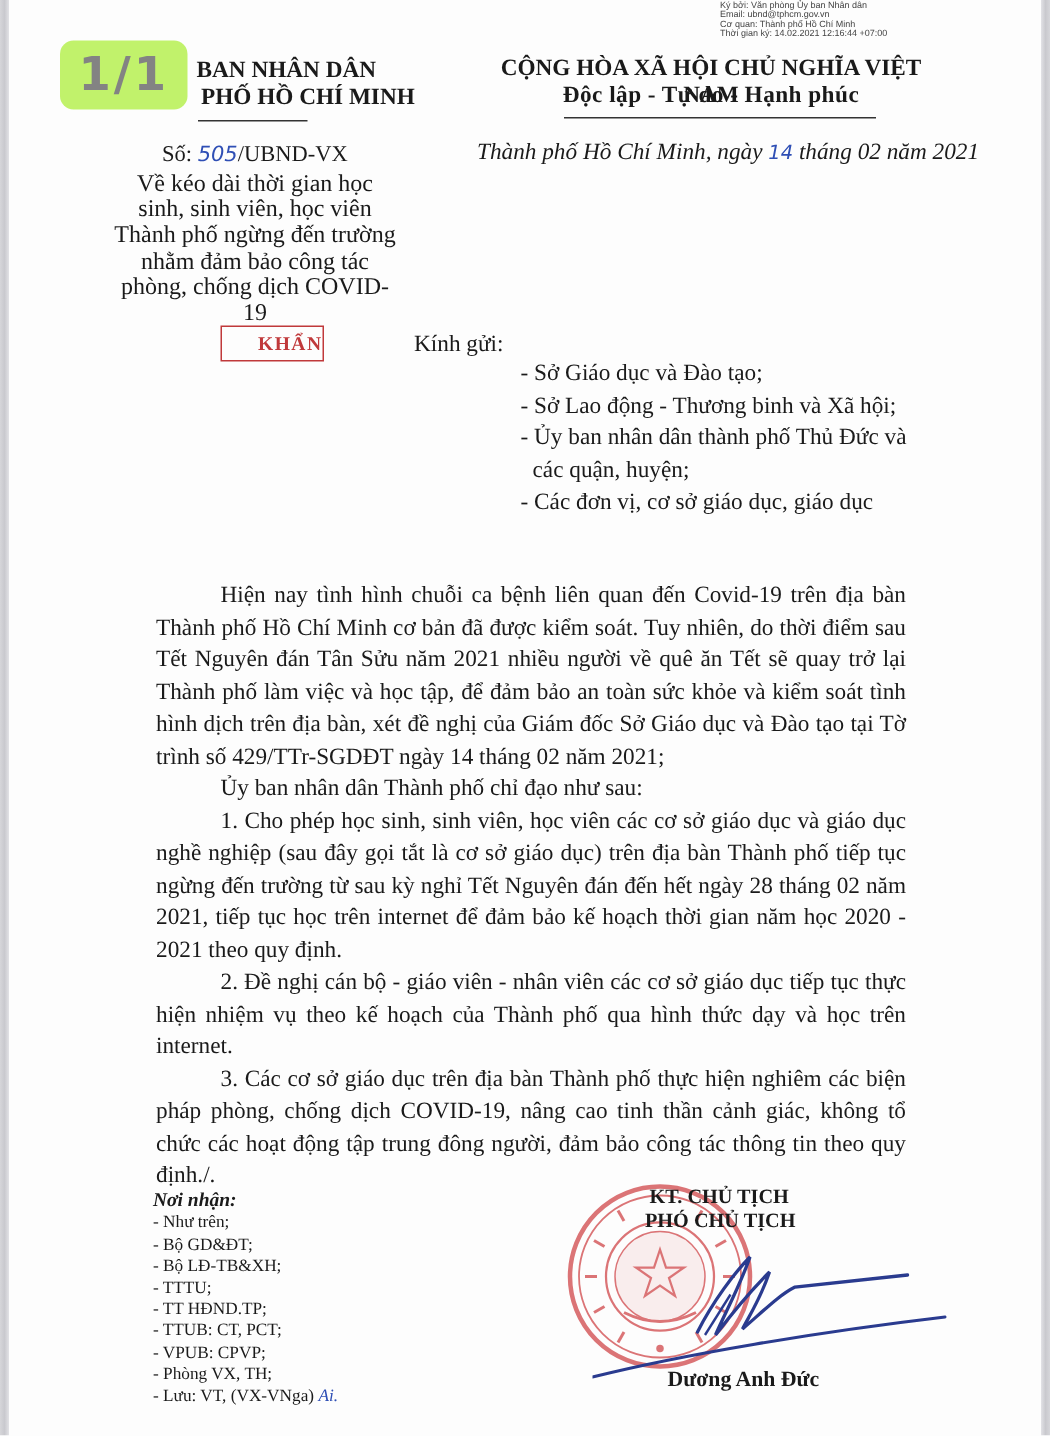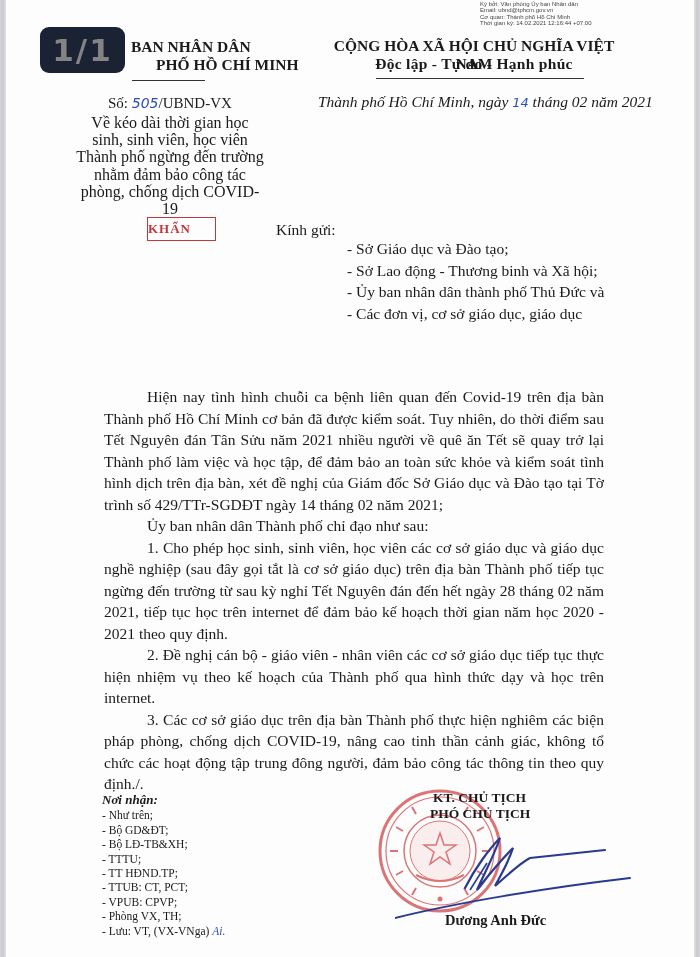--- a/index.html
+++ b/index.html
@@ -8,47 +8,47 @@
     background:#fdfdfd;
     font-family: "Liberation Serif", "DejaVu Serif", serif;
     color:#1a1a1a;
   }
   .edge-left { position:absolute; left:0; top:0; width:6px; height:957px;
     background:linear-gradient(to right,#d6d6da,#c9c9ce 50%,#e2e2e6); }
   .edge-right { position:absolute; right:0; top:0; width:6px; height:957px;
     background:linear-gradient(to right,#e2e2e6,#c9c9ce 50%,#d6d6da); }
 
   .page-badge { position:absolute; left:40px; top:27px; width:85px; height:46px;
-    background:#0f172a; border-radius:9px; opacity:0.95;
+    background:#bef264; border-radius:9px; opacity:0.95;
     font-family:"DejaVu Sans","Liberation Sans",sans-serif; font-weight:bold;
     font-size:31px; color:#7d7d7d; text-align:center; line-height:46px; letter-spacing:2px; }
 
   .sig-meta { position:absolute; left:480px; top:1px; font-family:"Liberation Sans",sans-serif;
     font-size:6px; line-height:6.4px; color:#444; }
 
   .org-left { position:absolute; left:131px; top:38px; font-weight:bold; font-size:15.5px; line-height:18px; }
-  .org-left .l2 { padding-left:3px;margin-left:22px; }
+  .org-left .l2 { padding-left:3px; }
   .org-rule { position:absolute; left:132px; top:80px; width:73px; height:1px; background:#333; }
 
   .nation { position:absolute; left:324px; top:37px; width:300px; text-align:center;
     font-weight:bold; font-size:15.5px; line-height:18px; }
   .motto { position:absolute; left:324px; top:55px; width:300px; text-align:center;
     font-weight:bold; font-size:15.5px; letter-spacing:0.3px; }
   .motto-rule { position:absolute; left:376px; top:78px; width:208px; height:1px; background:#333; }
 
   .doc-num { position:absolute; left:108px; top:95px; font-size:15px; }
   .doc-num .num { color:#2f4fb5; font-family:"DejaVu Sans",sans-serif; font-style:italic; font-size:14px; }
   .place-date { position:absolute; left:318px; top:93px; font-style:italic; font-size:15.5px; }
   .place-date .day { color:#2f4fb5; font-family:"DejaVu Sans",sans-serif; font-size:13px; }
 
   .subject { position:absolute; left:75px; top:114px; width:190px; text-align:center;
     font-size:16px; line-height:17.2px; }
 
   .stamp-urgent { position:absolute; left:147px; top:217px; width:67px; height:22px;
-    border:1.5px solid #c0393b; color:#c0393b; text-align:left; font-weight:bold;
+    border:1.5px solid #c0393b; color:#c0393b; text-align:right; font-weight:bold;
     font-size:13px; line-height:22px; letter-spacing:1px; }
 
   .salutation { position:absolute; left:276px; top:221px; font-size:15.5px; }
   .recipients { position:absolute; left:347px; top:238px; font-size:15.5px; line-height:21.5px; margin:0; padding:0; list-style:none; }
   .recipients li.indent { padding-left:8px; }
 
   .body { position:absolute; left:104px; top:386px; width:500px; font-size:15.5px; line-height:21.5px;
     text-align:justify; }
   .body p { margin:0; text-indent:43px; }
 
@@ -98,20 +98,21 @@
 
 <div class="subject">Về kéo dài thời gian học sinh, sinh viên, học viên Thành phố ngừng đến trường nhằm đảm bảo công tác phòng, chống dịch COVID-19</div>
 
 <div class="stamp-urgent">KHẨN</div>
 
 <div class="salutation">Kính gửi:</div>
 <ul class="recipients">
   <li>- Sở Giáo dục và Đào tạo;</li>
   <li>- Sở Lao động - Thương binh và Xã hội;</li>
   <li>- Ủy ban nhân dân thành phố Thủ Đức và</li>
+  <li class="indent">các quận, huyện;</li>
   <li>- Các đơn vị, cơ sở giáo dục, giáo dục</li>
 </ul>
 
 <div class="body">
   <p>Hiện nay tình hình chuỗi ca bệnh liên quan đến Covid-19 trên địa bàn Thành phố Hồ Chí Minh cơ bản đã được kiểm soát. Tuy nhiên, do thời điểm sau Tết Nguyên đán Tân Sửu năm 2021 nhiều người về quê ăn Tết sẽ quay trở lại Thành phố làm việc và học tập, để đảm bảo an toàn sức khỏe và kiểm soát tình hình dịch trên địa bàn, xét đề nghị của Giám đốc Sở Giáo dục và Đào tạo tại Tờ trình số 429/TTr-SGDĐT ngày 14 tháng 02 năm 2021;</p>
   <p>Ủy ban nhân dân Thành phố chỉ đạo như sau:</p>
   <p>1. Cho phép học sinh, sinh viên, học viên các cơ sở giáo dục và giáo dục nghề nghiệp (sau đây gọi tắt là cơ sở giáo dục) trên địa bàn Thành phố tiếp tục ngừng đến trường từ sau kỳ nghỉ Tết Nguyên đán đến hết ngày 28 tháng 02 năm 2021, tiếp tục học trên internet để đảm bảo kế hoạch thời gian năm học 2020 - 2021 theo quy định.</p>
   <p>2. Đề nghị cán bộ - giáo viên - nhân viên các cơ sở giáo dục tiếp tục thực hiện nhiệm vụ theo kế hoạch của Thành phố qua hình thức dạy và học trên internet.</p>
   <p>3. Các cơ sở giáo dục trên địa bàn Thành phố thực hiện nghiêm các biện pháp phòng, chống dịch COVID-19, nâng cao tinh thần cảnh giác, không tổ chức các hoạt động tập trung đông người, đảm bảo công tác thông tin theo quy định./.</p>
 </div>

